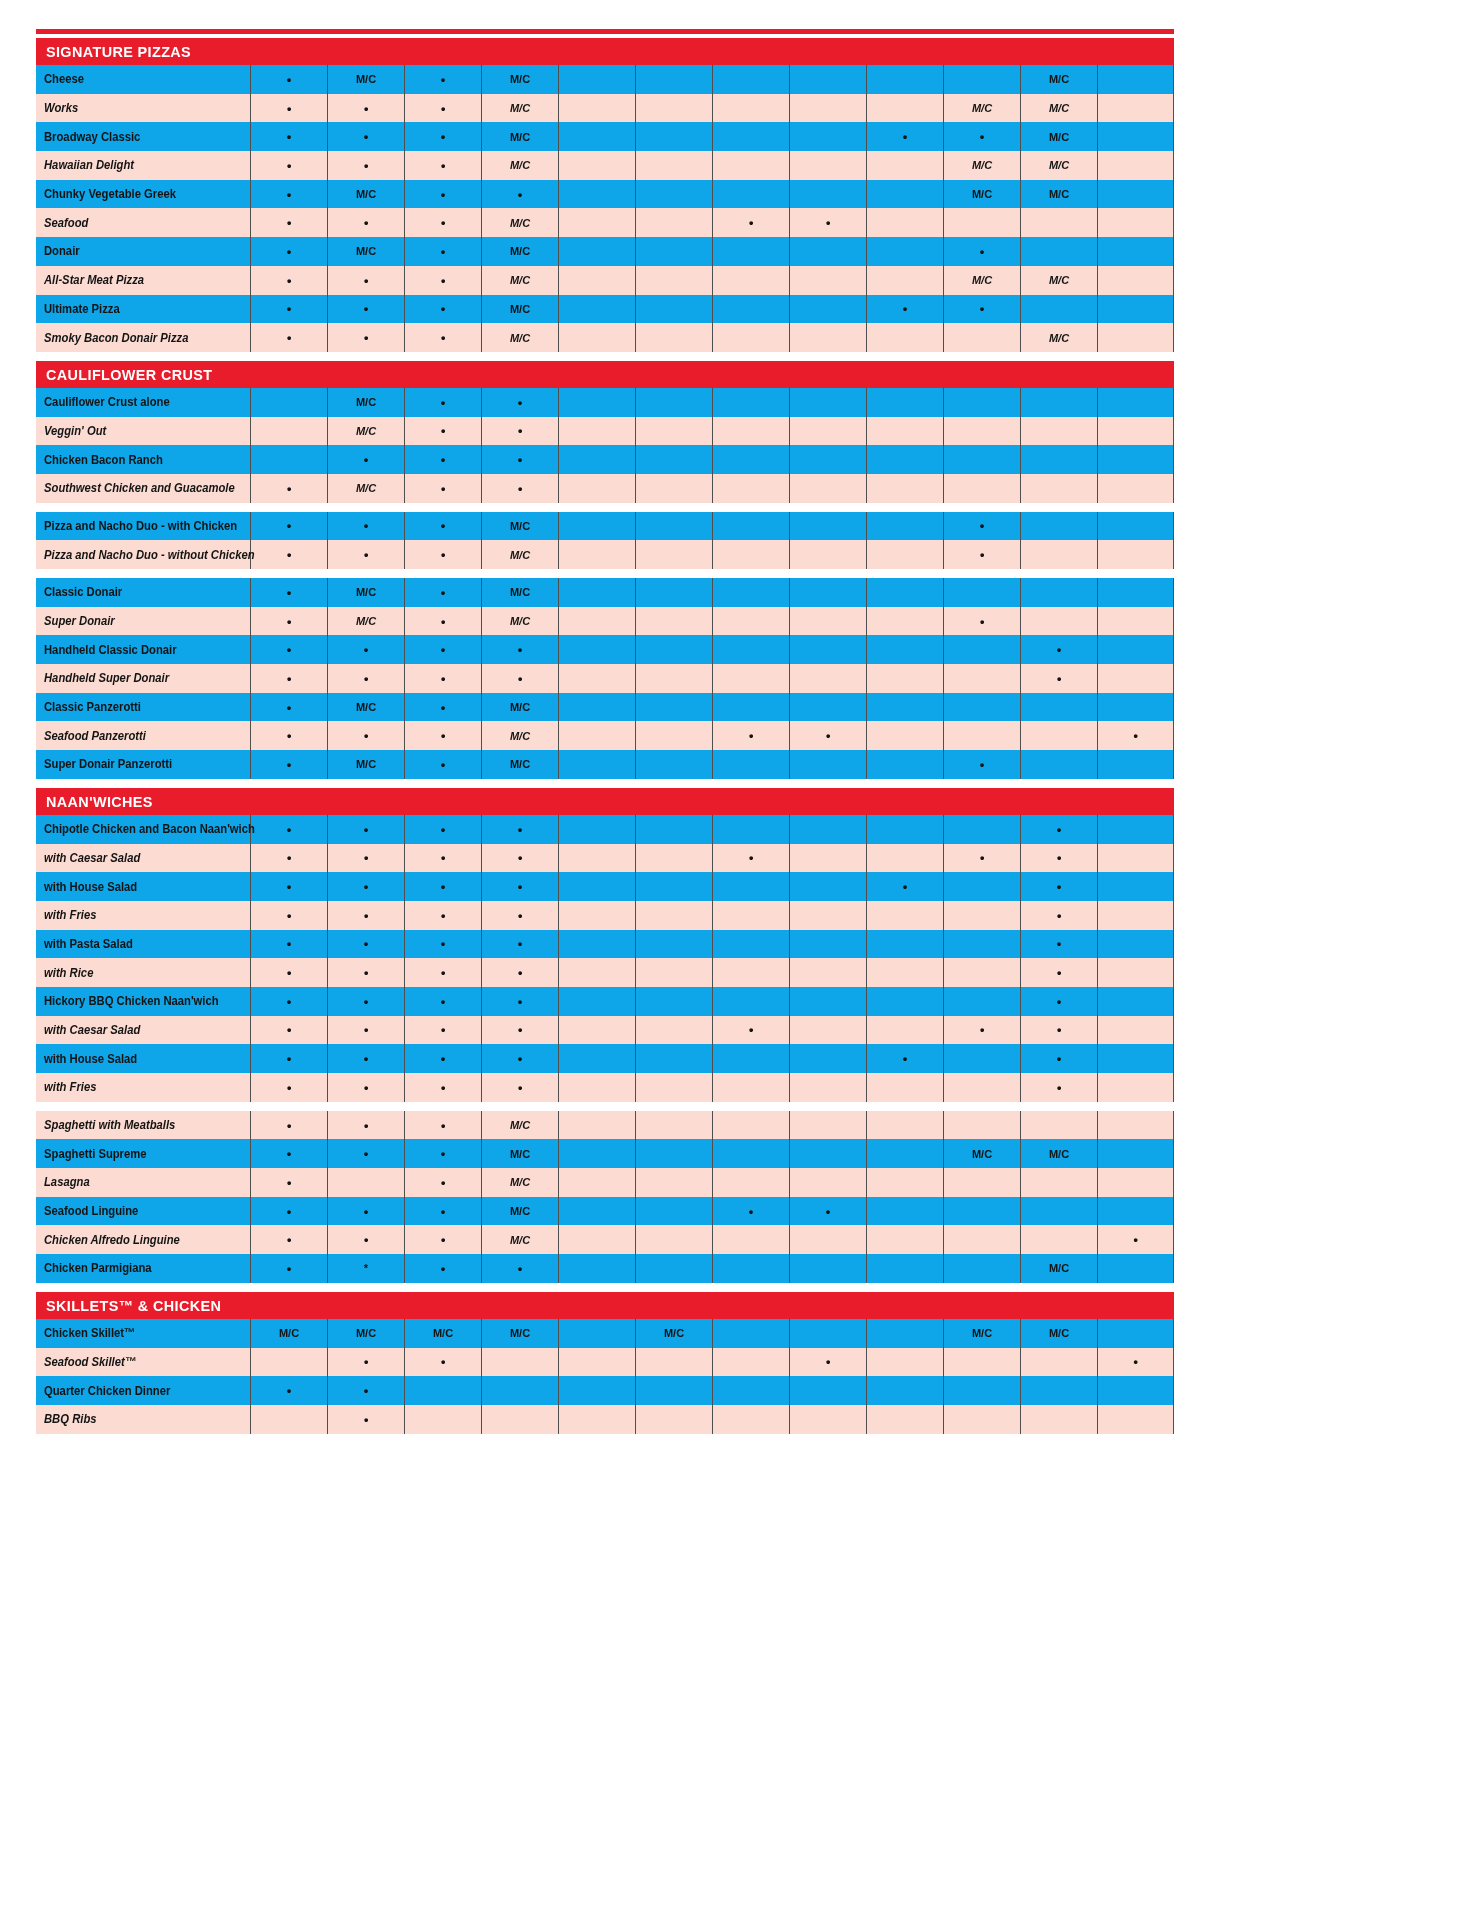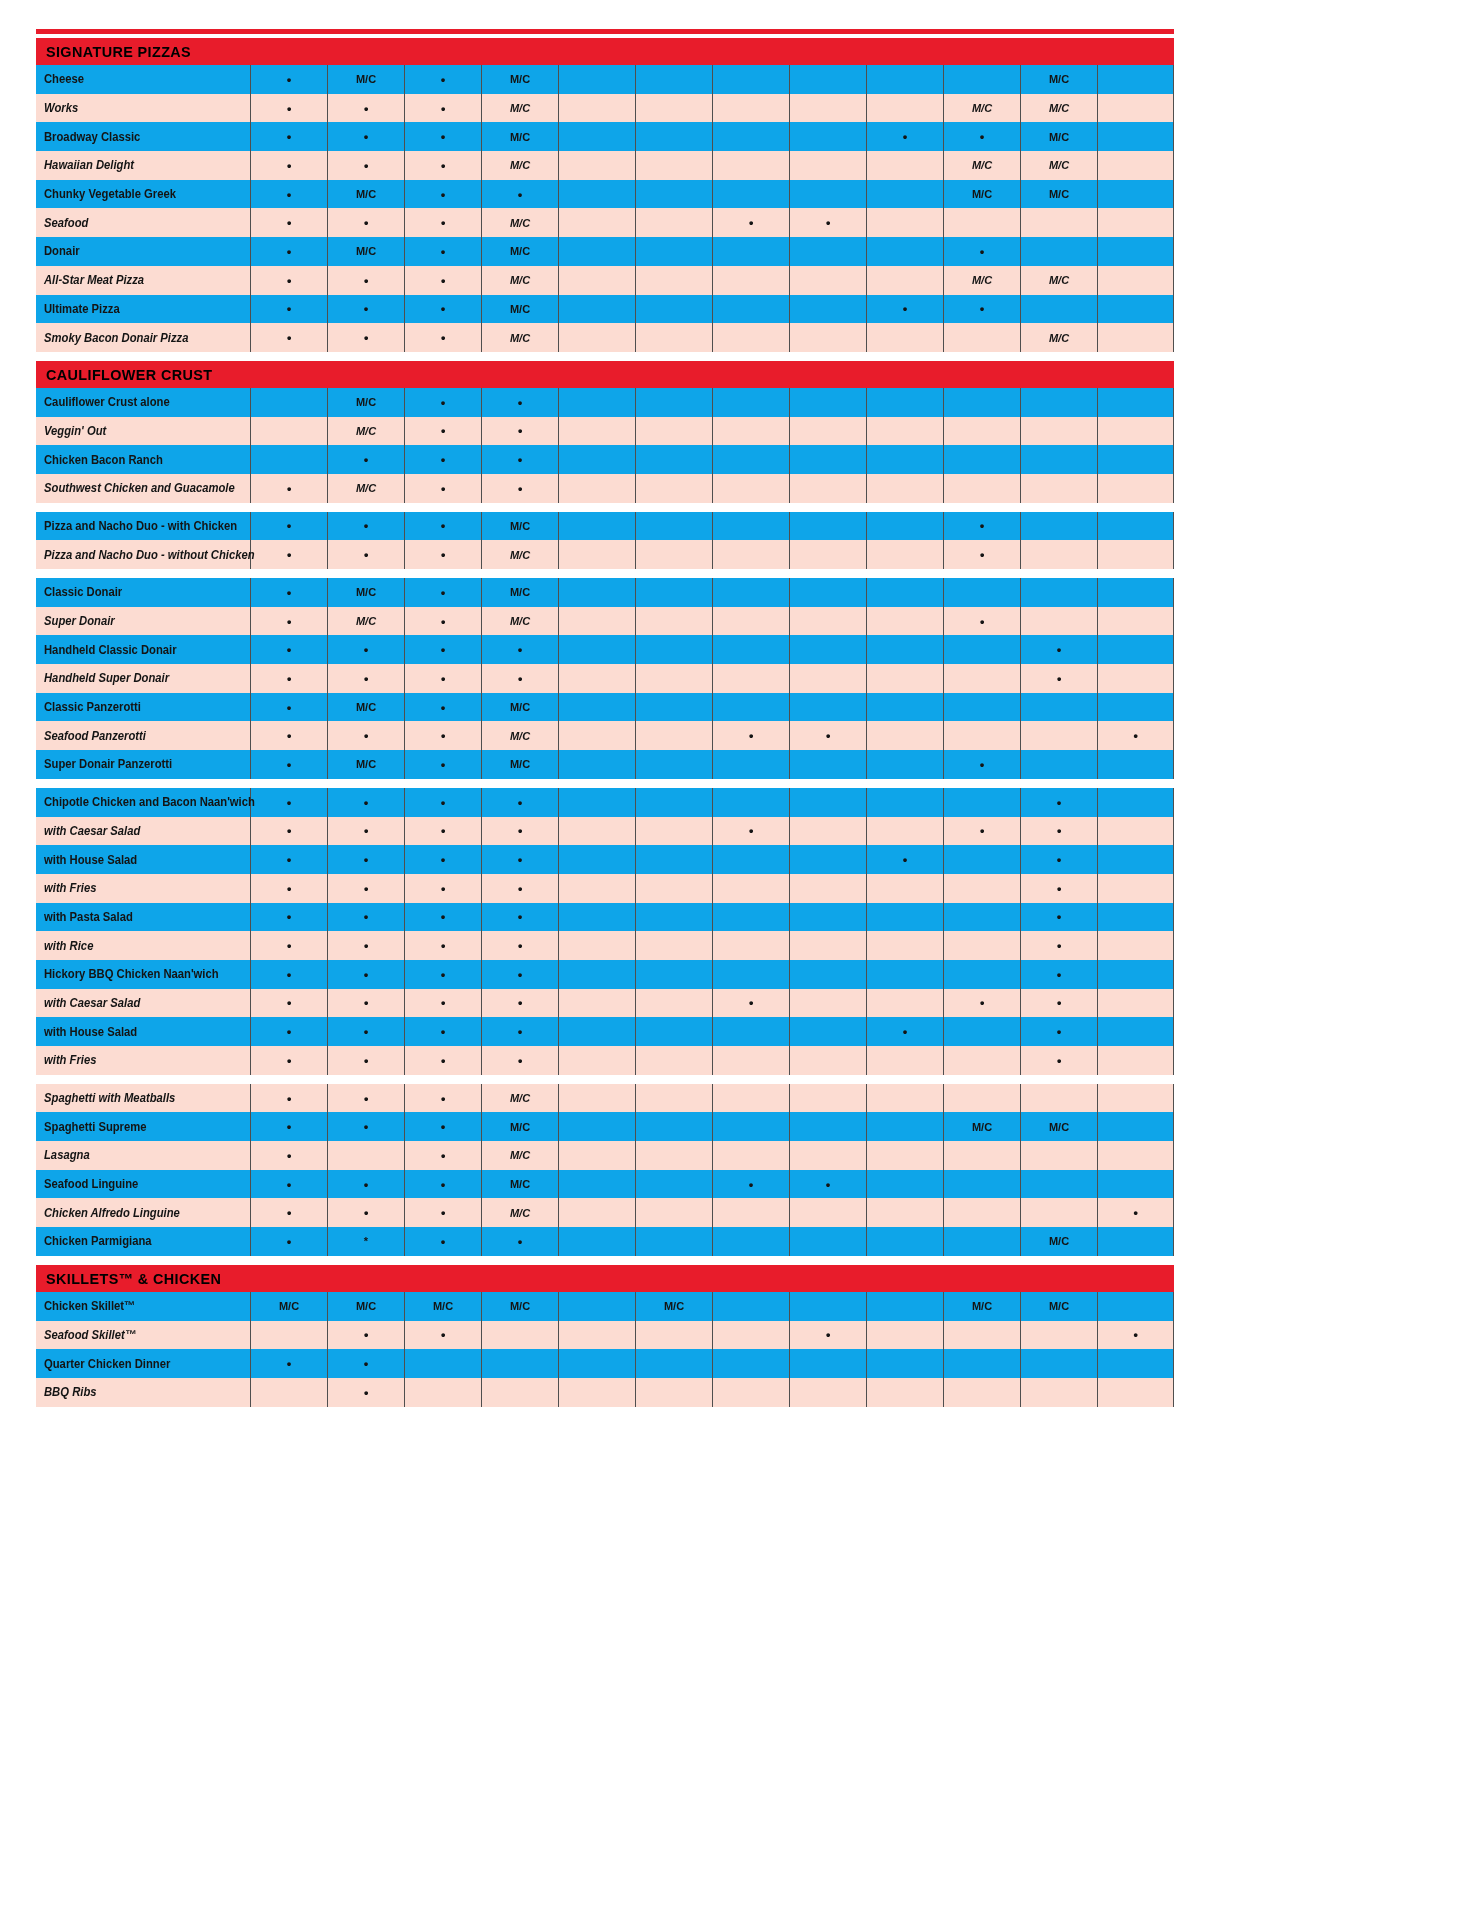--- a/index.html
+++ b/index.html
@@ -20,21 +20,21 @@
   .page { position:relative; width:1484px; height:1920px; background:#ffffff; }
   .top-strip {
     position:absolute; left:36px; top:29px;
     width:1138px; height:5px; background:var(--red);
   }
   .table {
     position:absolute; left:36px; top:38px; width:1138px;
   }
   .section { margin-bottom:9px; }
   .section-header {
-    height:27px; background:var(--red); color:#000000;
+    height:27px; background:var(--red); color:#ffffff;
     display:flex; align-items:center; padding-left:10px;
   }
   .header-text {
     font-size:15px; font-weight:bold; letter-spacing:0.4px;
     transform:scaleX(0.96); transform-origin:left center;
     white-space:nowrap;
   }
   .row {
     display:grid;
     grid-template-columns:214px repeat(12, 77px);
@@ -467,20 +467,23 @@
           <div class="cell marker-cell"></div>
           <div class="cell marker-cell"></div>
           <div class="cell marker-cell"></div>
           <div class="cell marker-cell"></div>
           <div class="cell marker-cell dot-cell">•</div>
           <div class="cell marker-cell"></div>
           <div class="cell marker-cell"></div>
         </div>
       </div>
       <div class="section">
+        <div class="section-header">
+          <span class="header-text">NAAN'WICHES</span>
+        </div>
         <div class="row">
           <div class="cell label-cell">
             <span class="label-text">Chipotle Chicken and Bacon Naan'wich</span>
           </div>
           <div class="cell marker-cell dot-cell">•</div>
           <div class="cell marker-cell dot-cell">•</div>
           <div class="cell marker-cell dot-cell">•</div>
           <div class="cell marker-cell dot-cell">•</div>
           <div class="cell marker-cell"></div>
           <div class="cell marker-cell"></div>

